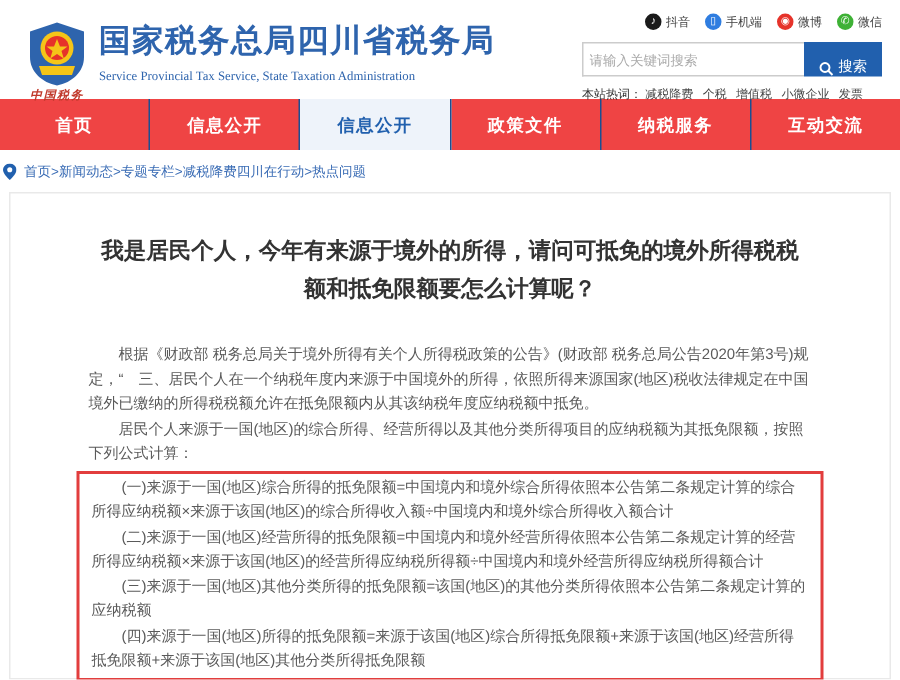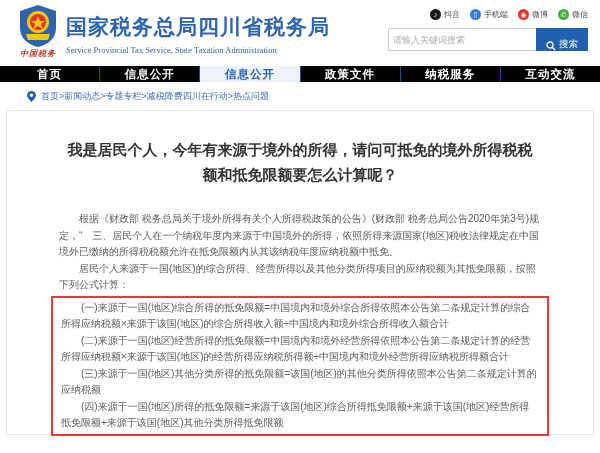--- a/index.html
+++ b/index.html
@@ -1,21 +1,21 @@
 <!DOCTYPE html>
 <html><head>
 <meta charset="utf-8">
 <style>
   * { margin:0; padding:0; box-sizing:border-box; }
   html,body { width:600px; height:453px; overflow:hidden; background:#fff;
     font-family:"Liberation Sans","DejaVu Sans",sans-serif; }
 
   
   .header { position:relative; height:66px; background:#fff; }
-  .logo-wrap { position:absolute; left:14px; top:4px; width:48px; text-align:center; }
+  .logo-wrap { position:absolute; left:14px; top:14px; width:48px; text-align:center; }
   .logo-emblem { display:block; margin:0 auto; }
   .logo-seal { font-family:"Liberation Serif","DejaVu Serif",serif; font-size:8px;
     color:#c0392b; font-weight:bold; font-style:italic; letter-spacing:1px; white-space:nowrap; }
   .site-title-block { position:absolute; left:66px; top:13px; }
   .site-title { font-size:21px; font-weight:bold; color:#2e64ad; letter-spacing:1px; }
   .site-subtitle { font-family:"Liberation Serif","DejaVu Serif",serif; font-size:8.5px;
     color:#2e64ad; margin-top:4px; }
 
   .header-right { position:absolute; right:12px; top:6px; width:200px; }
   .social-row { display:flex; justify-content:flex-end; gap:10px; align-items:center; height:16px; }
@@ -33,29 +33,29 @@
     padding:0 4px; color:#333; outline:none; }
   .search-input::placeholder { color:#aaa; }
   .search-btn { width:52px; background:#2160ae; color:#fff; border:none; font-size:9.5px;
     display:flex; align-items:flex-end; justify-content:center; gap:3px; cursor:pointer; }
 
   .hotwords-row { margin-top:6px; font-size:8px; color:#333; white-space:nowrap; }
   .hotwords-row .hw-label { color:#333; }
   .hotwords-row .hw { color:#444; margin-right:4px; cursor:pointer; }
 
   
-  .nav { display:flex; height:16px; background:#000000; }
+  .nav { display:flex; height:34px; background:#ef4444; }
   .nav-item { flex:1; display:flex; align-items:center; justify-content:center;
     color:#fff; font-size:11.5px; font-weight:bold; border-right:1px solid #1a4f92;
     cursor:pointer; letter-spacing:1px; }
   .nav-item:last-child { border-right:none;text-align:right; }
   .nav-item.active { background:#eef3fa; color:#2160ae; }
 
   
-  .breadcrumb { height:28px; display:flex; align-items:center; padding-left:2px; gap:5px;margin-left:25px; }
+  .breadcrumb { height:28px; display:flex; align-items:center; padding-left:2px; gap:5px; }
   .breadcrumb .crumb-text { font-size:9px; color:#3a6cb5; }
 
   
   .panel { margin:0 6px; border:1px solid #e9e9e9; height:325px; background:#fff; }
   .article-title { padding:26px 55px 14px; text-align:center; font-size:15px; font-weight:bold;
     color:#333; line-height:25px; }
   .meta-row { margin:0 52px; padding:6px 0 8px; border-bottom:1px solid #eee;
     display:flex; align-items:center; font-size:9px; color:#8a8a8a; }
   .meta-item { margin-right:26px; white-space:nowrap; }
   .meta-sizes span { cursor:pointer; }
@@ -114,20 +114,28 @@
       <input class="search-input" placeholder="请输入关键词搜索" style="">
       <button class="search-btn">
         <svg width="10" height="10" viewBox="0 0 10 10">
           <circle cx="4" cy="4" r="3" fill="none" stroke="#fff" stroke-width="1.3"></circle>
           <line x1="6.2" y1="6.2" x2="9" y2="9" stroke="#fff" stroke-width="1.3"></line>
         </svg>
         <span>搜索</span>
       </button>
     </div>
 
+    <div class="hotwords-row">
+      <span class="hw-label">本站热词：</span>
+      <span class="hw">减税降费</span>
+      <span class="hw">个税</span>
+      <span class="hw">增值税</span>
+      <span class="hw">小微企业</span>
+      <span class="hw">发票</span>
+    </div>
   </div>
 </div>
 
 <div class="nav">
   <div class="nav-item">首页</div>
   <div class="nav-item">信息公开</div>
   <div class="nav-item active">信息公开</div>
   <div class="nav-item">政策文件</div>
   <div class="nav-item">纳税服务</div>
   <div class="nav-item">互动交流</div>

